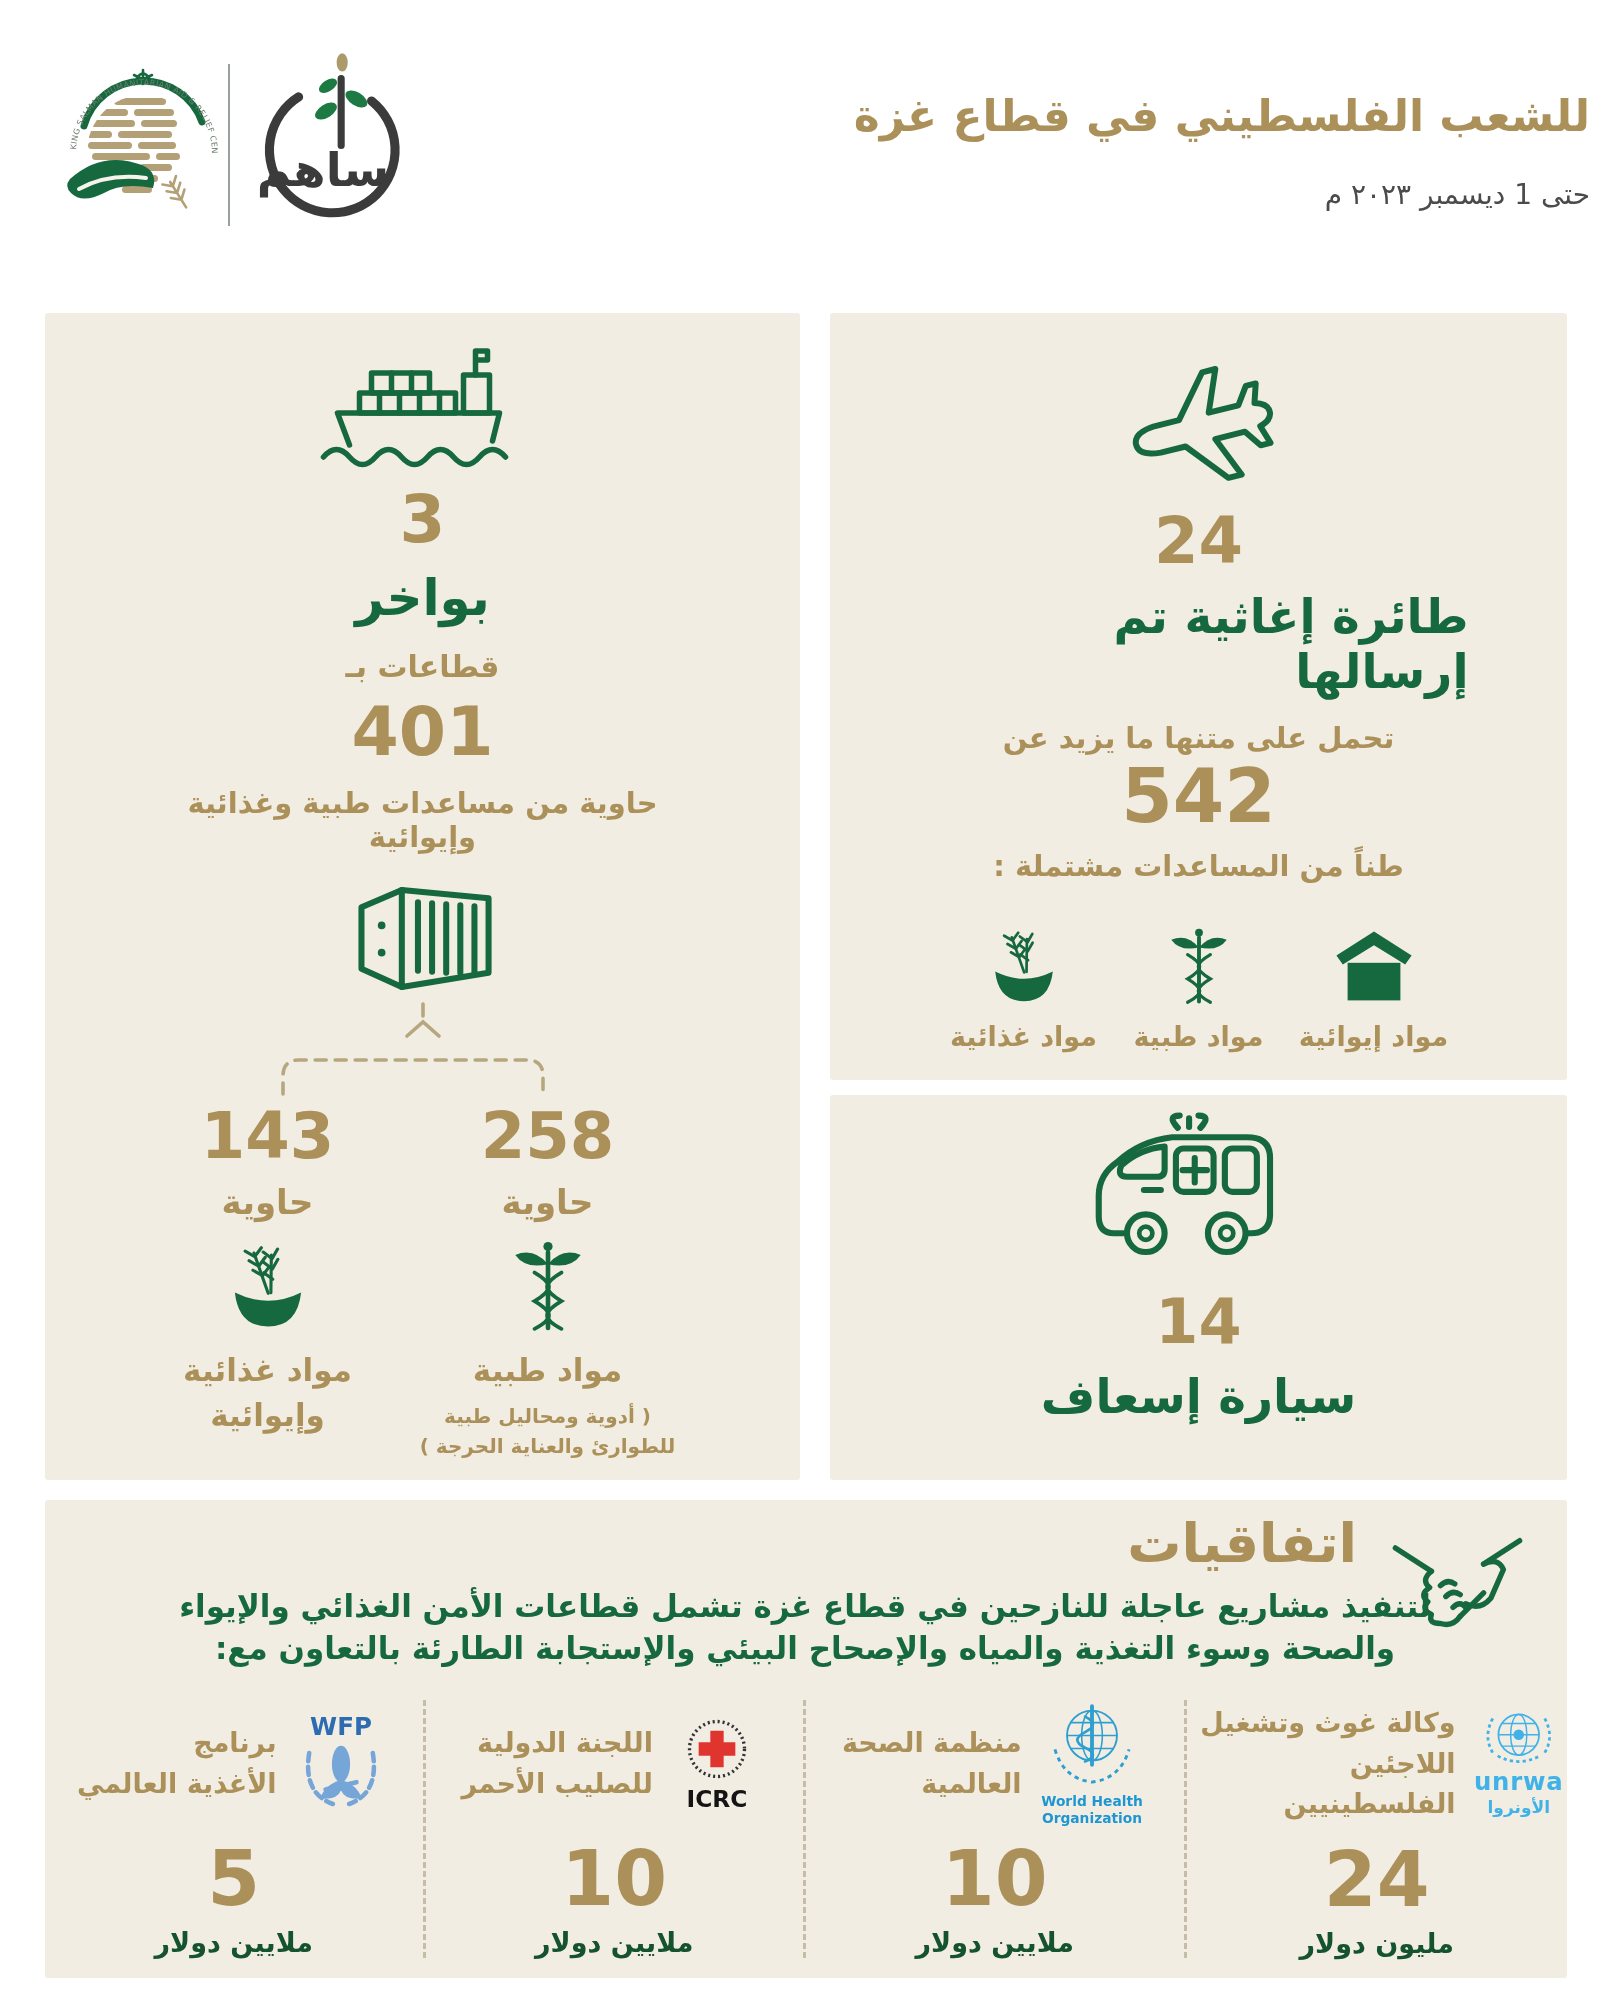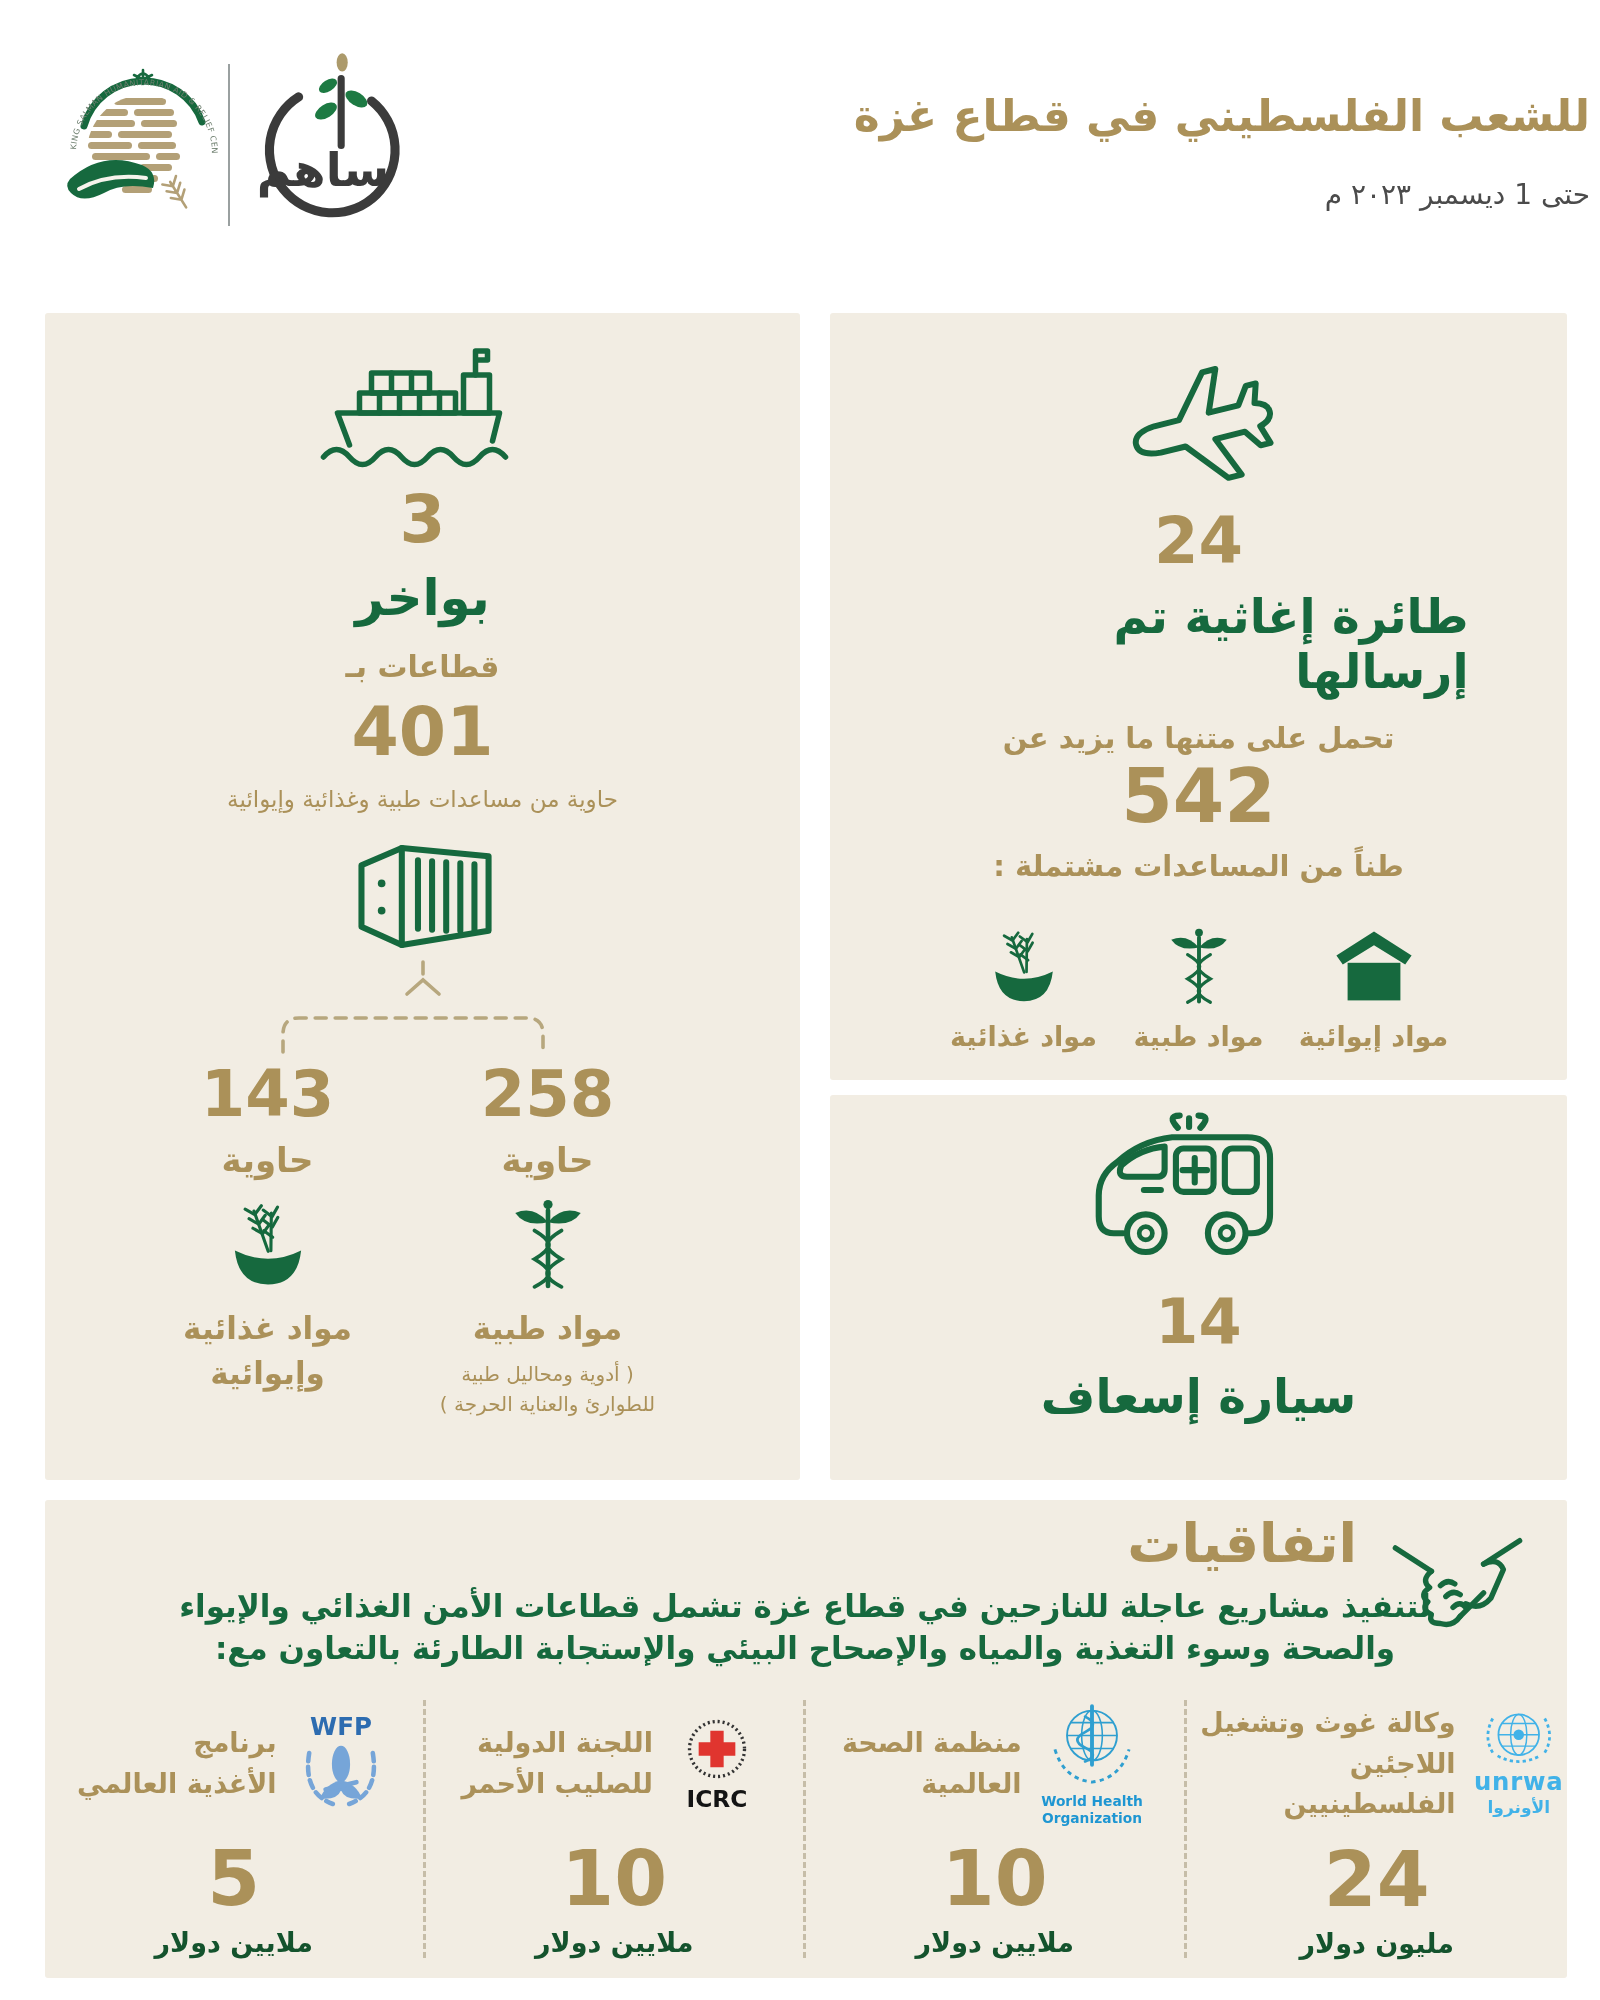--- a/index.html
+++ b/index.html
@@ -25,32 +25,32 @@
   #title-line2 { font-size:44px; font-weight:bold; color:#AB9159; margin-top:12px; line-height:1.1; }
   #header-date { font-size:28px; color:#4B4B4B; margin-top:38px; }
 
   
   #panel-ships .inner { width:560px; margin-left:0; }
   .big-num { font-weight:bold; color:#AB9159; line-height:1; }
   #ships-count { font-size:66px; margin-top:16px; }
   #ships-unit  { font-size:50px; font-weight:bold; color:#16693E; margin-top:16px; }
   #loaded-with { font-size:30px; font-weight:bold; color:#AB9159; margin-top:22px; }
   #containers-count { font-size:68px; margin-top:14px; }
-  #containers-label { font-size:23px; font-weight:normal; color:#AB9159; margin-top:20px; direction:rtl; text-align:center; }
+  #containers-label { font-size:29px; font-weight:bold; color:#AB9159; margin-top:20px; direction:rtl; text-align:center; }
   #container-icon { margin-top:26px; }
   #split-bracket { margin-top:4px; }
   #breakdown-row { display:flex; width:560px; margin-top:6px; }
   .bd-col { display:flex; flex-direction:column; align-items:center; }
   #bd-col-food { width:250px; }
   #bd-col-med  { width:310px; }
   .bd-count { font-size:64px; font-weight:bold; color:#AB9159; line-height:1; }
   .bd-unit  { font-size:34px; font-weight:bold; color:#AB9159; margin-top:14px; }
   .bd-iconbox { height:96px; margin-top:16px; display:flex; align-items:center; justify-content:center; color:#16693E; }
   .bd-label { font-size:31px; font-weight:bold; color:#AB9159; margin-top:14px; text-align:center; direction:rtl; white-space:pre-line; line-height:1.45; }
-  .bd-sublabel { font-size:20px; font-weight:normal; color:#AB9159; margin-top:8px; text-align:center; direction:rtl; white-space:pre-line; line-height:1.5; }
+  .bd-sublabel { font-size:20px; font-weight:bold; color:#AB9159; margin-top:8px; text-align:center; direction:rtl; white-space:pre-line; line-height:1.5; }
 
   
   #panel-planes .inner { width:540px; }
   #plane-icon { margin-top:28px; transform:rotate(-14deg); }
   #planes-count { font-size:64px; margin-top:18px; }
   #planes-label { font-size:47px; font-weight:bold; color:#16693E; margin-top:16px; direction:rtl; }
   #carrying-label { font-size:29px; font-weight:bold; color:#AB9159; margin-top:22px; direction:rtl; }
   #tons-count { font-size:74px; margin-top:4px; }
   #tons-label { font-size:29px; font-weight:bold; color:#AB9159; margin-top:16px; direction:rtl; }
   #cats-row { display:flex; justify-content:space-between; width:510px; margin-top:42px; }

